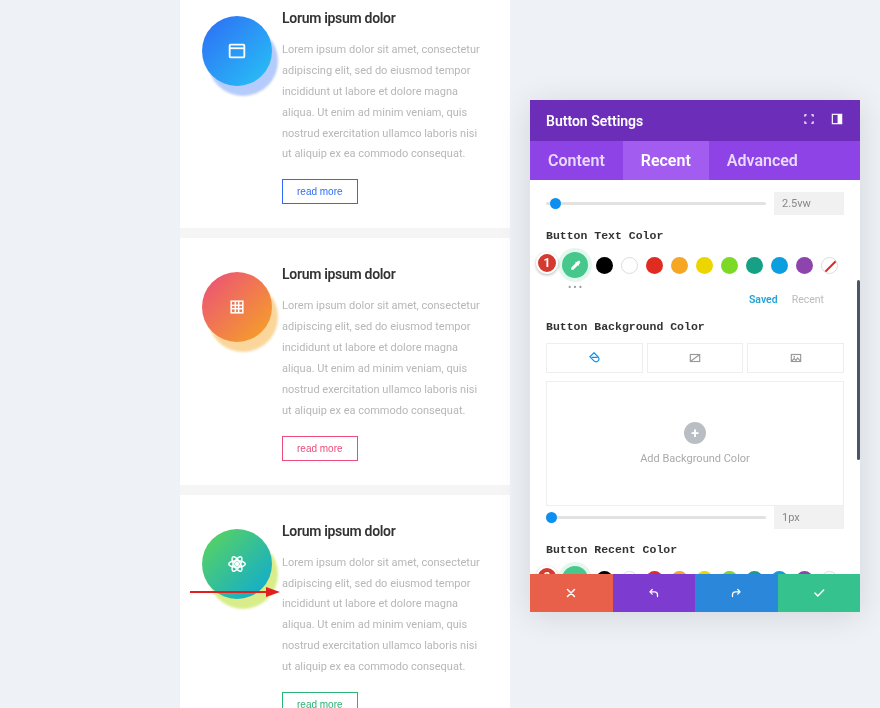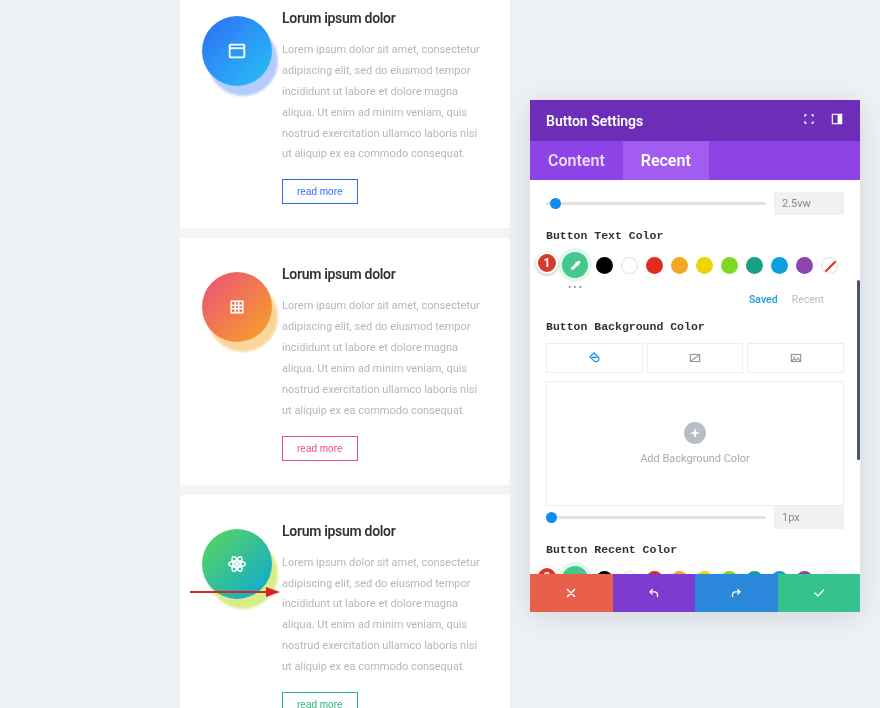--- a/index.html
+++ b/index.html
@@ -363,20 +363,21 @@
       <span><svg viewBox="0 0 24 24">
             <rect x="4" y="4" width="16" height="16" fill="none" stroke="#fff" stroke-width="2"></rect>
             <rect x="13" y="4" width="7" height="16" fill="#fff"></rect>
           </svg></span>
     </div>
   </div>
 
   <div class="panel-tabs">
     <div class="tab">Content</div>
     <div class="tab active">Recent</div>
+    <div class="tab">Advanced</div>
   </div>
 
   <div class="panel-body">
     <div class="scroll-indicator"></div>
 
     <div class="row-slider" style="margin-top:2px;">
       <div class="slider-track">
           <div class="slider-thumb" style="left:2%"></div>
         </div>
       <div class="slider-val">2.5vw</div>

